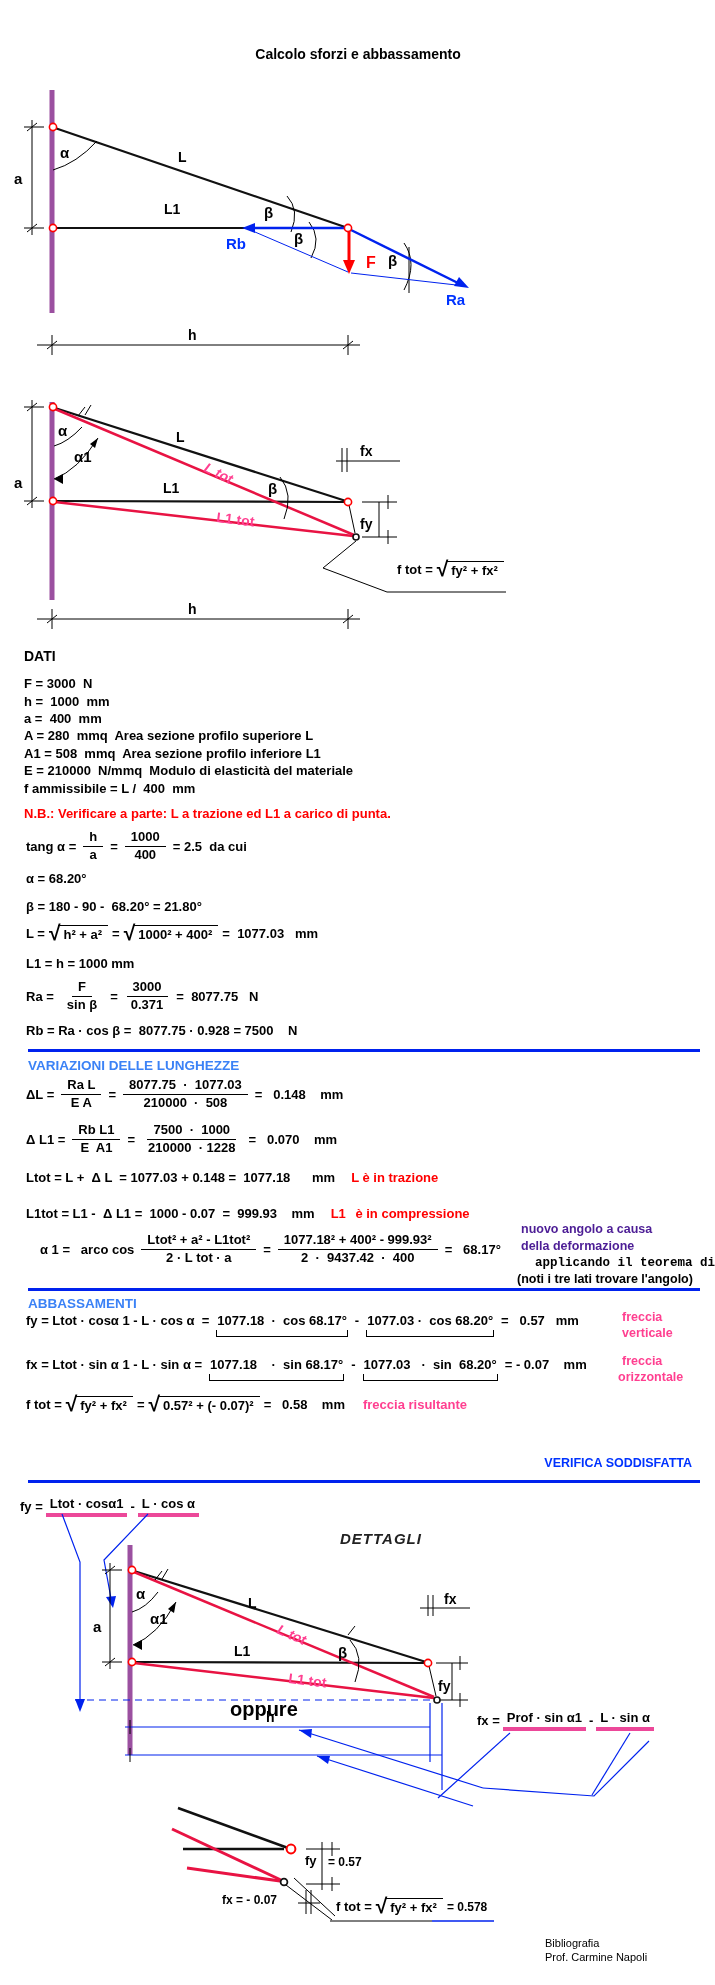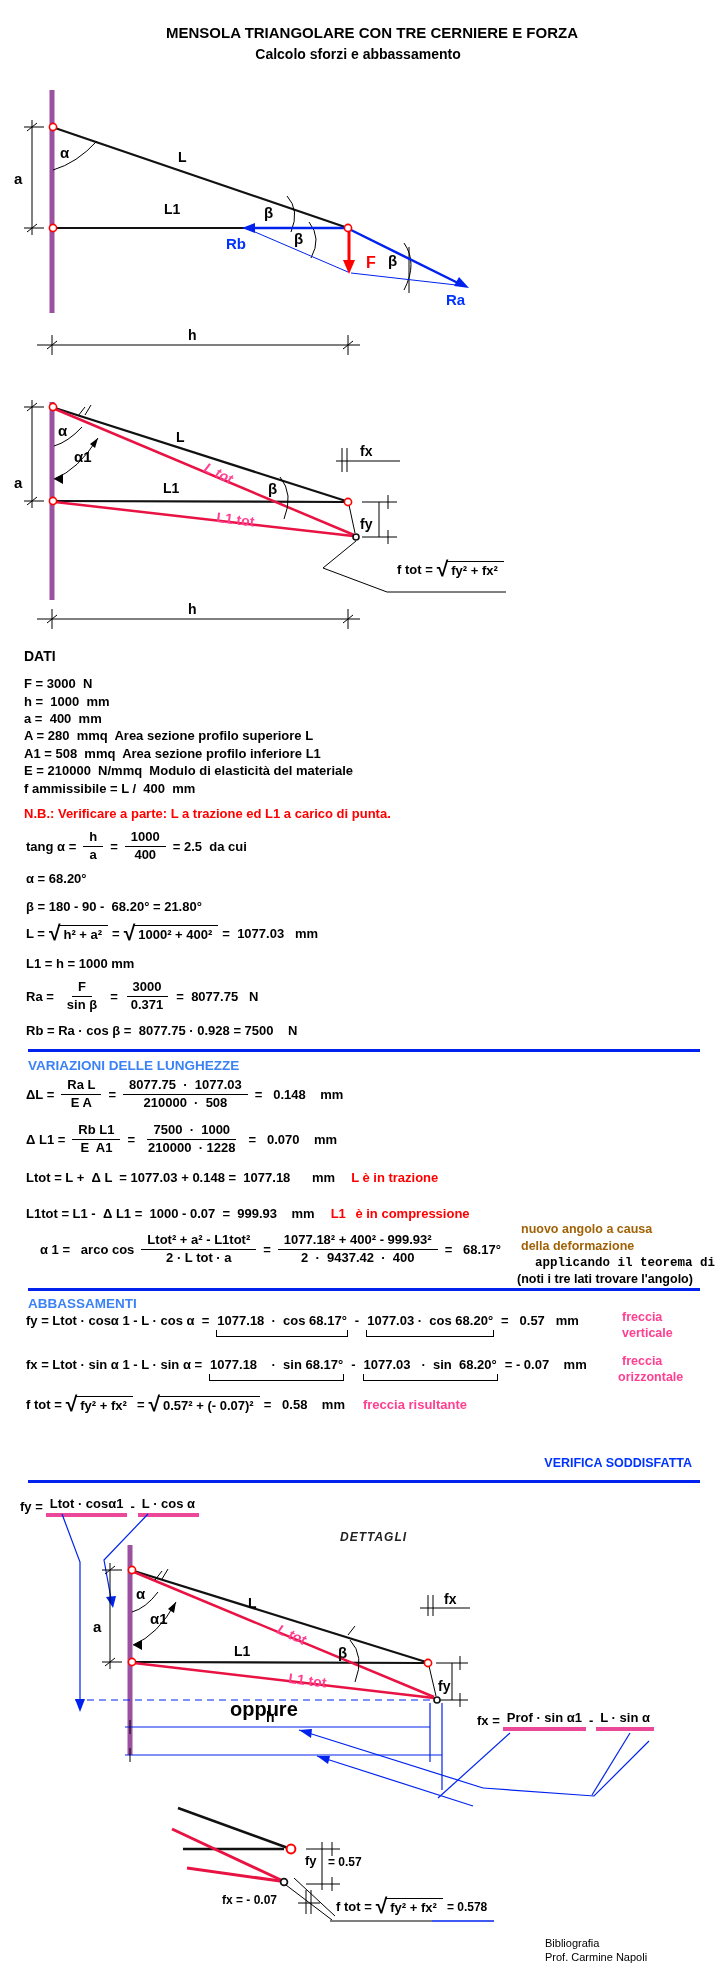--- a/index.html
+++ b/index.html
@@ -6,49 +6,48 @@
   #page{position:relative;width:715px;height:1985px;background:#fff;
         font-family:"Liberation Sans", sans-serif;color:#000;overflow:hidden;}
   .abs{position:absolute;}
   .row{position:absolute;display:flex;align-items:center;font-weight:bold;
        font-size:13px;white-space:pre;}
   .ttl{font-size:15px;font-weight:bold;text-align:center;}
   .ttl2{font-size:14px;font-weight:bold;text-align:center;}
   .hblue{color:#3b82f6;font-weight:bold;font-size:13.5px;white-space:pre;}
   .red{color:#ff0000;}
   .pink{color:#ff3f90;}
-  .blue{color:#a16207;}
+  .blue{color:#4c1d95;}
   .hr{position:absolute;height:3px;background:#0022ee;}
   .frac{display:inline-flex;flex-direction:column;align-items:center;
         margin:0 7px;line-height:1.15;}
   .frac .num{border-bottom:1.6px solid #000;padding:0 6px 1px;}
   .frac .den{padding:1px 6px 0;}
   .sqrt{display:inline-flex;align-items:flex-start;margin:0 4px;}
   .sqrt::before{content:"√";font-size:21px;font-weight:bold;line-height:15px;
         margin-right:-2px;}
   .sqrt .radicand{border-top:1.7px solid #000;padding:1px 6px 0 5px;}
   .grp{position:relative;margin:0 6px;padding:0 2px;}
   .grp::after{content:"";position:absolute;left:1px;right:1px;bottom:-9px;height:6px;
         border:1px solid #000;border-top:none;}
   .ub{border-bottom:4px solid #ec4899;padding:0 4px 2px;margin:0 3px;}
   .note2{line-height:15px;font-weight:bold;font-size:12.5px;white-space:pre;}
-  .det-title{font-style:italic;font-weight:600;font-size:12px;letter-spacing:1px;color:#222;}
+  .det-title{font-style:italic;font-weight:600;font-size:15px;letter-spacing:1px;color:#222;}
   svg{position:absolute;overflow:visible;}
   svg text{font-family:"Liberation Sans", sans-serif;font-weight:bold;font-size:14px;fill:#000;}
   text.gl{font-size:15px;}
   text.pinkt{fill:#ff3f90;}
   text.bluet{fill:#0033ff;font-size:15px;}
   text.redt{fill:#ff0000;font-size:16px;}
 </style>
 </head>
 <body>
 
 <div id="page">
 
-  <div class="abs ttl" style="left:147px;top:24px;width:450px;">MENSOLA TRIANGOLARE CON TRE CERNIERE E FORZA</div>
   <div class="abs ttl2" style="left:233px;top:46px;width:250px;">Calcolo sforzi e abbassamento</div>
 
   <svg style="left:0;top:80px;" width="520" height="290" viewBox="0 80 520 290">
     <g>
       <line x1="52" y1="90" x2="52" y2="313" stroke="#9b50a0" stroke-width="5"></line>
     </g>
     <g stroke="#000" stroke-width="1">
       <line x1="32" y1="120" x2="32" y2="235"></line>
       <line x1="24" y1="127" x2="44" y2="127"></line>
       <line x1="24" y1="228" x2="44" y2="228"></line>

